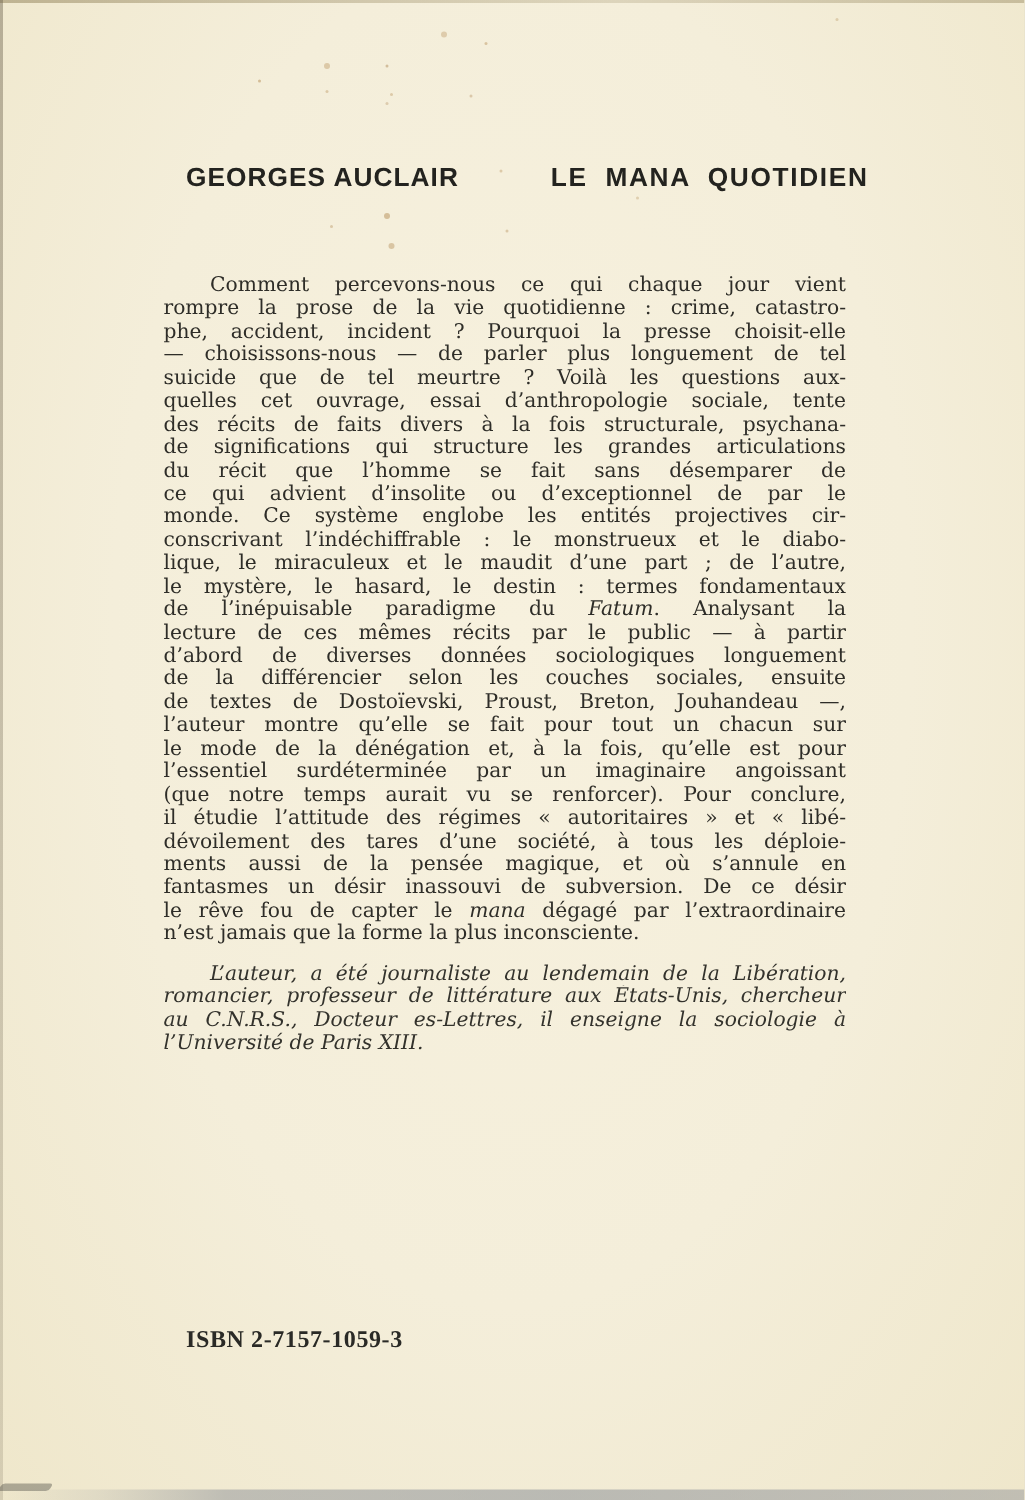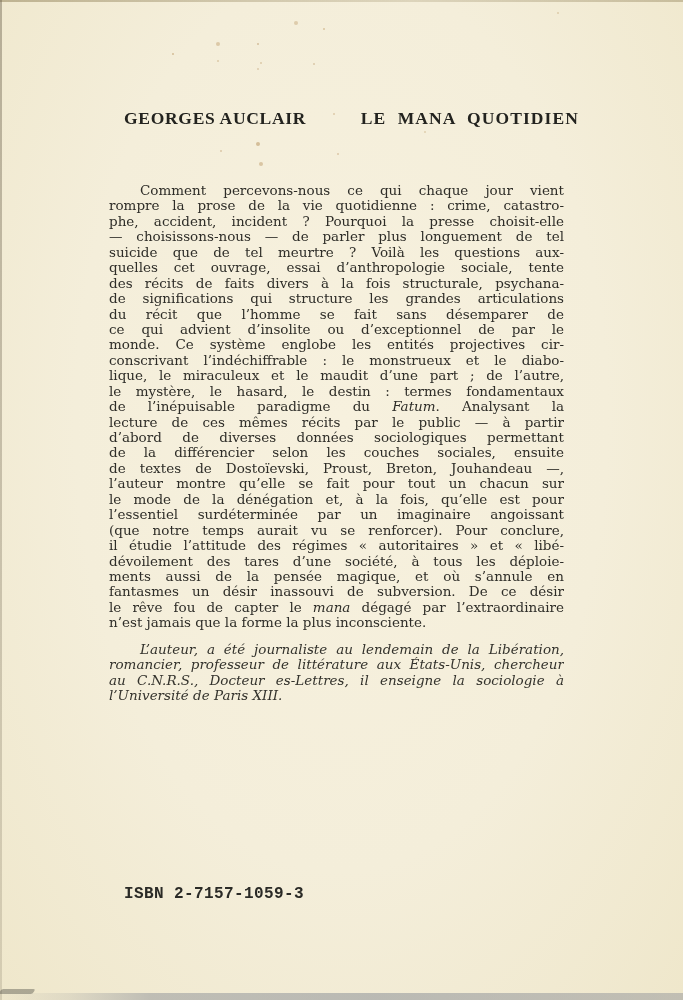--- a/index.html
+++ b/index.html
@@ -59,21 +59,21 @@
       260px 163px 0 1px rgba(160,110,45,.32),
       424px 131px 0 0 rgba(160,110,45,.25),
       557px 12px 0 0 rgba(160,110,45,.25);
   }
   .header {
     position: absolute;
     left: 124px; top: 108px; width: 455px;
     display: flex;
     justify-content: space-between;
     align-items: baseline;
-    font-family: Liberation Serif, serif;
+    font-family: Liberation Sans, sans-serif;
     font-weight: 700;
     font-size: 17.5px;
     color: #23231f;
   }
   .header .author-name { letter-spacing: 0.7px; }
   .header .book-title  { letter-spacing: 1.1px; word-spacing: 6px; }
 
   .text-block {
     position: absolute;
     left: 109px; top: 183px; width: 455px;
@@ -88,21 +88,21 @@
     height: 15.45px;
     overflow: hidden;
   }
   .para .line.first { text-indent: 31px; }
   .para .line.last  { text-align-last: left; }
   .para.italic { font-style: italic; margin-top: 11px; color: #33322c; }
 
   .isbn {
     position: absolute;
     left: 124px; top: 885px;
-    font-family: Liberation Mono, monospace;
+    font-family: Liberation Serif, serif;
     font-weight: 700;
     font-size: 16px;
     letter-spacing: 0.4px;
     color: #2a2a26;
   }
 </style>
 </head>
 <body>
 
 <div class="page">
@@ -128,21 +128,21 @@
         <div class="line"><span>des récits de faits divers à la fois structurale, psychana-</span></div>
         <div class="line"><span>de significations qui structure les grandes articulations</span></div>
         <div class="line"><span>du récit que l’homme se fait sans désemparer de</span></div>
         <div class="line"><span>ce qui advient d’insolite ou d’exceptionnel de par le</span></div>
         <div class="line"><span>monde. Ce système englobe les entités projectives cir-</span></div>
         <div class="line"><span>conscrivant l’indéchiffrable : le monstrueux et le diabo-</span></div>
         <div class="line"><span>lique, le miraculeux et le maudit d’une part ; de l’autre,</span></div>
         <div class="line"><span>le mystère, le hasard, le destin : termes fondamentaux</span></div>
         <div class="line"><span>de l’inépuisable paradigme du </span><i>Fatum</i><span>. Analysant la</span></div>
         <div class="line"><span>lecture de ces mêmes récits par le public — à partir</span></div>
-        <div class="line"><span>d’abord de diverses données sociologiques permettant</span></div>
+        <div class="line"><span>d’abord de diverses données sociologiques longuement</span></div>
         <div class="line"><span>de la différencier selon les couches sociales, ensuite</span></div>
         <div class="line"><span>de textes de Dostoïevski, Proust, Breton, Jouhandeau —,</span></div>
         <div class="line"><span>l’auteur montre qu’elle se fait pour tout un chacun sur</span></div>
         <div class="line"><span>le mode de la dénégation et, à la fois, qu’elle est pour</span></div>
         <div class="line"><span>l’essentiel surdéterminée par un imaginaire angoissant</span></div>
         <div class="line"><span>(que notre temps aurait vu se renforcer). Pour conclure,</span></div>
         <div class="line"><span>il étudie l’attitude des régimes « autoritaires » et « libé-</span></div>
         <div class="line"><span>dévoilement des tares d’une société, à tous les déploie-</span></div>
         <div class="line"><span>ments aussi de la pensée magique, et où s’annule en</span></div>
         <div class="line"><span>fantasmes un désir inassouvi de subversion. De ce désir</span></div>

